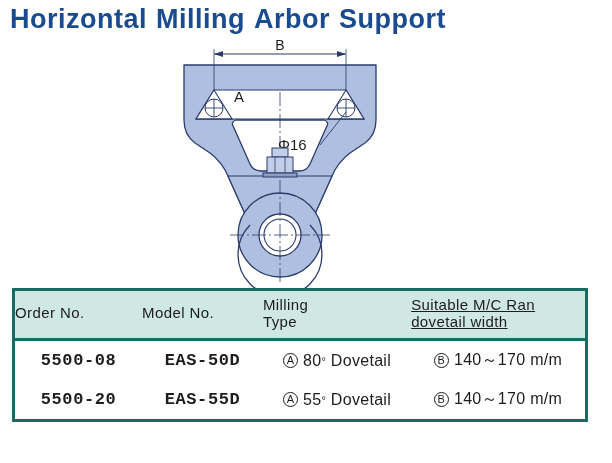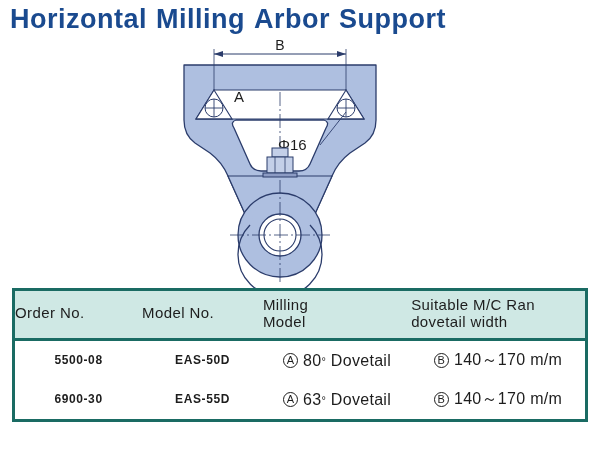--- a/index.html
+++ b/index.html
@@ -46,25 +46,25 @@
     letter-spacing:0.4px;
   }
   tbody td{
     font-size:16px;
     color:#1d1d1d;
     padding:9px 0 9px 0;
     text-align:center;
     letter-spacing:0.3px;
     white-space:nowrap;
   }
-  td.bold{font-weight:bold;font-size:12px;letter-spacing:0.6px;}
+  td.bold{font-weight:bold;font-size:17px;letter-spacing:0.6px;font-family:Liberation Mono, monospace;}
   .col1{width:22.3%;}
   .col2{width:21.2%;}
   .col3{width:26.0%;}
-  .col4{width:30.5%;}
+  .col4{width:30.5%;text-decoration:underline;}
 
   
   .marker{
     display:inline-block;
     width:15px;height:15px;line-height:13.5px;
     border:1.2px solid #1d1d1d;
     border-radius:50%;
     font-size:11px;
     text-align:center;
     vertical-align:1px;
@@ -173,21 +173,21 @@
       <thead>
         <tr>
           <th class="col1">
             <div>Order No.</div>
           </th>
           <th class="col2">
             <div>Model No.</div>
           </th>
           <th class="col3">
             <div>Milling</div>
-            <div>Model</div>
+            <div>Type</div>
           </th>
           <th class="col4">
             <div>Suitable M/C Ran</div>
             <div>dovetail width</div>
           </th>
         </tr>
       </thead>
       <tbody>
 
         <tr>
@@ -201,26 +201,26 @@
           </td>
           <td class="col4">
             <span class="cellwrap">
               <span class="marker">B</span>
               <span>140～170  m/m</span>
             </span>
           </td>
         </tr>
 
         <tr>
-          <td class="col1 bold">6900-30</td>
+          <td class="col1 bold">5500-20</td>
           <td class="col2 bold">EAS-55D</td>
           <td class="col3">
             <span class="cellwrap">
               <span class="marker">A</span>
-              <span>63</span><span class="deg">°</span>&nbsp;<span>Dovetail</span>
+              <span>55</span><span class="deg">°</span>&nbsp;<span>Dovetail</span>
             </span>
           </td>
           <td class="col4">
             <span class="cellwrap">
               <span class="marker">B</span>
               <span>140～170  m/m</span>
             </span>
           </td>
         </tr>
 

